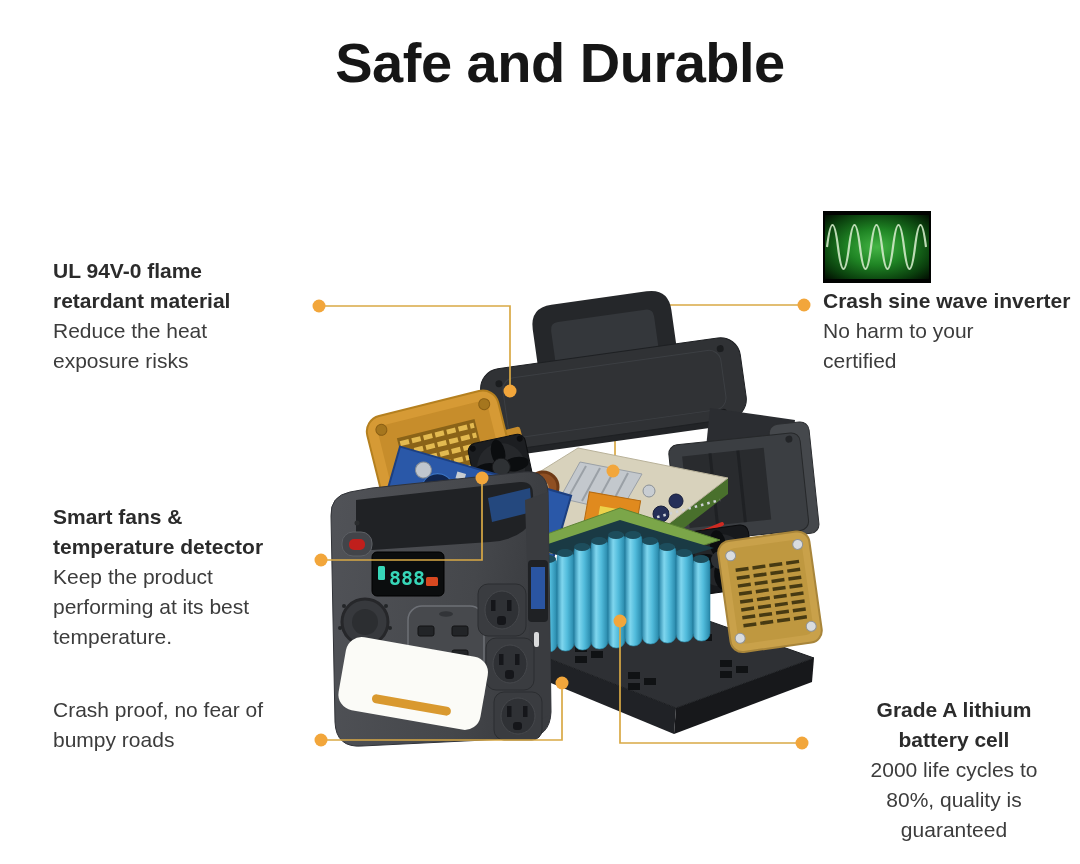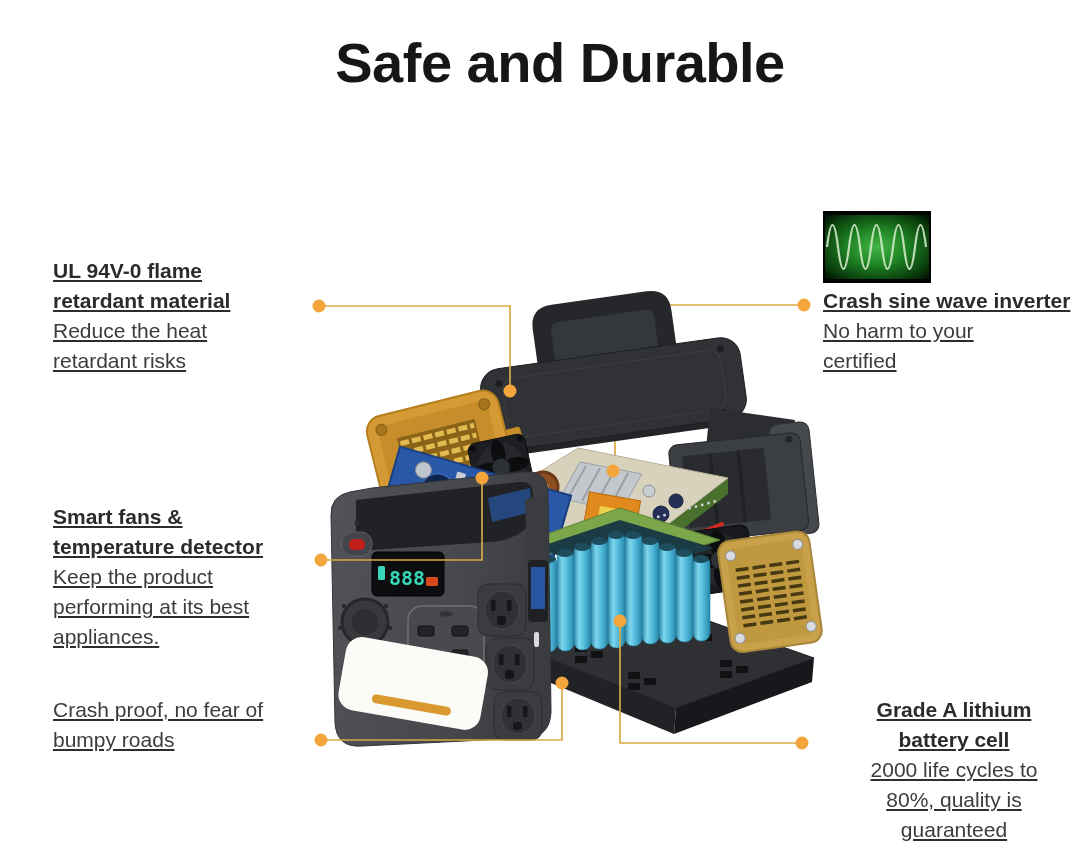--- a/index.html
+++ b/index.html
@@ -4,21 +4,21 @@
 <style>
   html,body{margin:0;padding:0;background:#ffffff;}
   .canvas{
     position:relative;width:1080px;height:864px;background:#ffffff;overflow:hidden;
     font-family:"Liberation Sans", sans-serif;color:#2d2d2d;margin-left:20px;
   }
   .page-title{
     position:absolute;left:0;right:0;top:30px;margin:0;text-align:center;
     font-size:56px;font-weight:700;letter-spacing:-0.5px;color:#161616;
   }
-  .callout{position:absolute;width:262px;text-decoration:underline;}
+  .callout{position:absolute;width:262px;}
   .co-heading{
     font-size:21px;font-weight:700;line-height:30px;color:#2b2b2b;white-space:pre-line;
   }
   .co-body{
     font-size:21px;font-weight:400;line-height:30px;color:#3c3c3c;white-space:pre-line;
   }
   .callout-l1{left:33px;top:256px;}
   .callout-l2{left:33px;top:502px;}
   .callout-l3{left:33px;top:695px;}
   .callout-r1{left:803px;top:211px;}
@@ -342,28 +342,28 @@
         <circle cx="542" cy="683" r="6.5"></circle>
       <circle cx="782" cy="743" r="6.5"></circle>
         <circle cx="600" cy="621" r="6.5"></circle>
     </g>
   </svg>
 
   <div class="callout callout-l1">
     <div class="co-heading">UL 94V-0 flame
 retardant material</div>
     <div class="co-body">Reduce the heat
-retardant risks</div>
+exposure risks</div>
   </div>
   <div class="callout callout-l2">
     <div class="co-heading">Smart fans &amp;
 temperature detector</div>
     <div class="co-body">Keep the product
 performing at its best
-appliances.</div>
+temperature.</div>
   </div>
   <div class="callout callout-l3">
     <div class="co-body">Crash proof, no fear of
 bumpy roads</div>
   </div>
 
   <div class="callout callout-r1">
     <svg class="sine-figure" viewBox="0 0 108 72" aria-hidden="true">
       <rect x="0" y="0" width="108" height="72" fill="#010301"></rect>
       <rect x="2" y="4" width="104" height="64" fill="url(#sineGlow2)"></rect>

